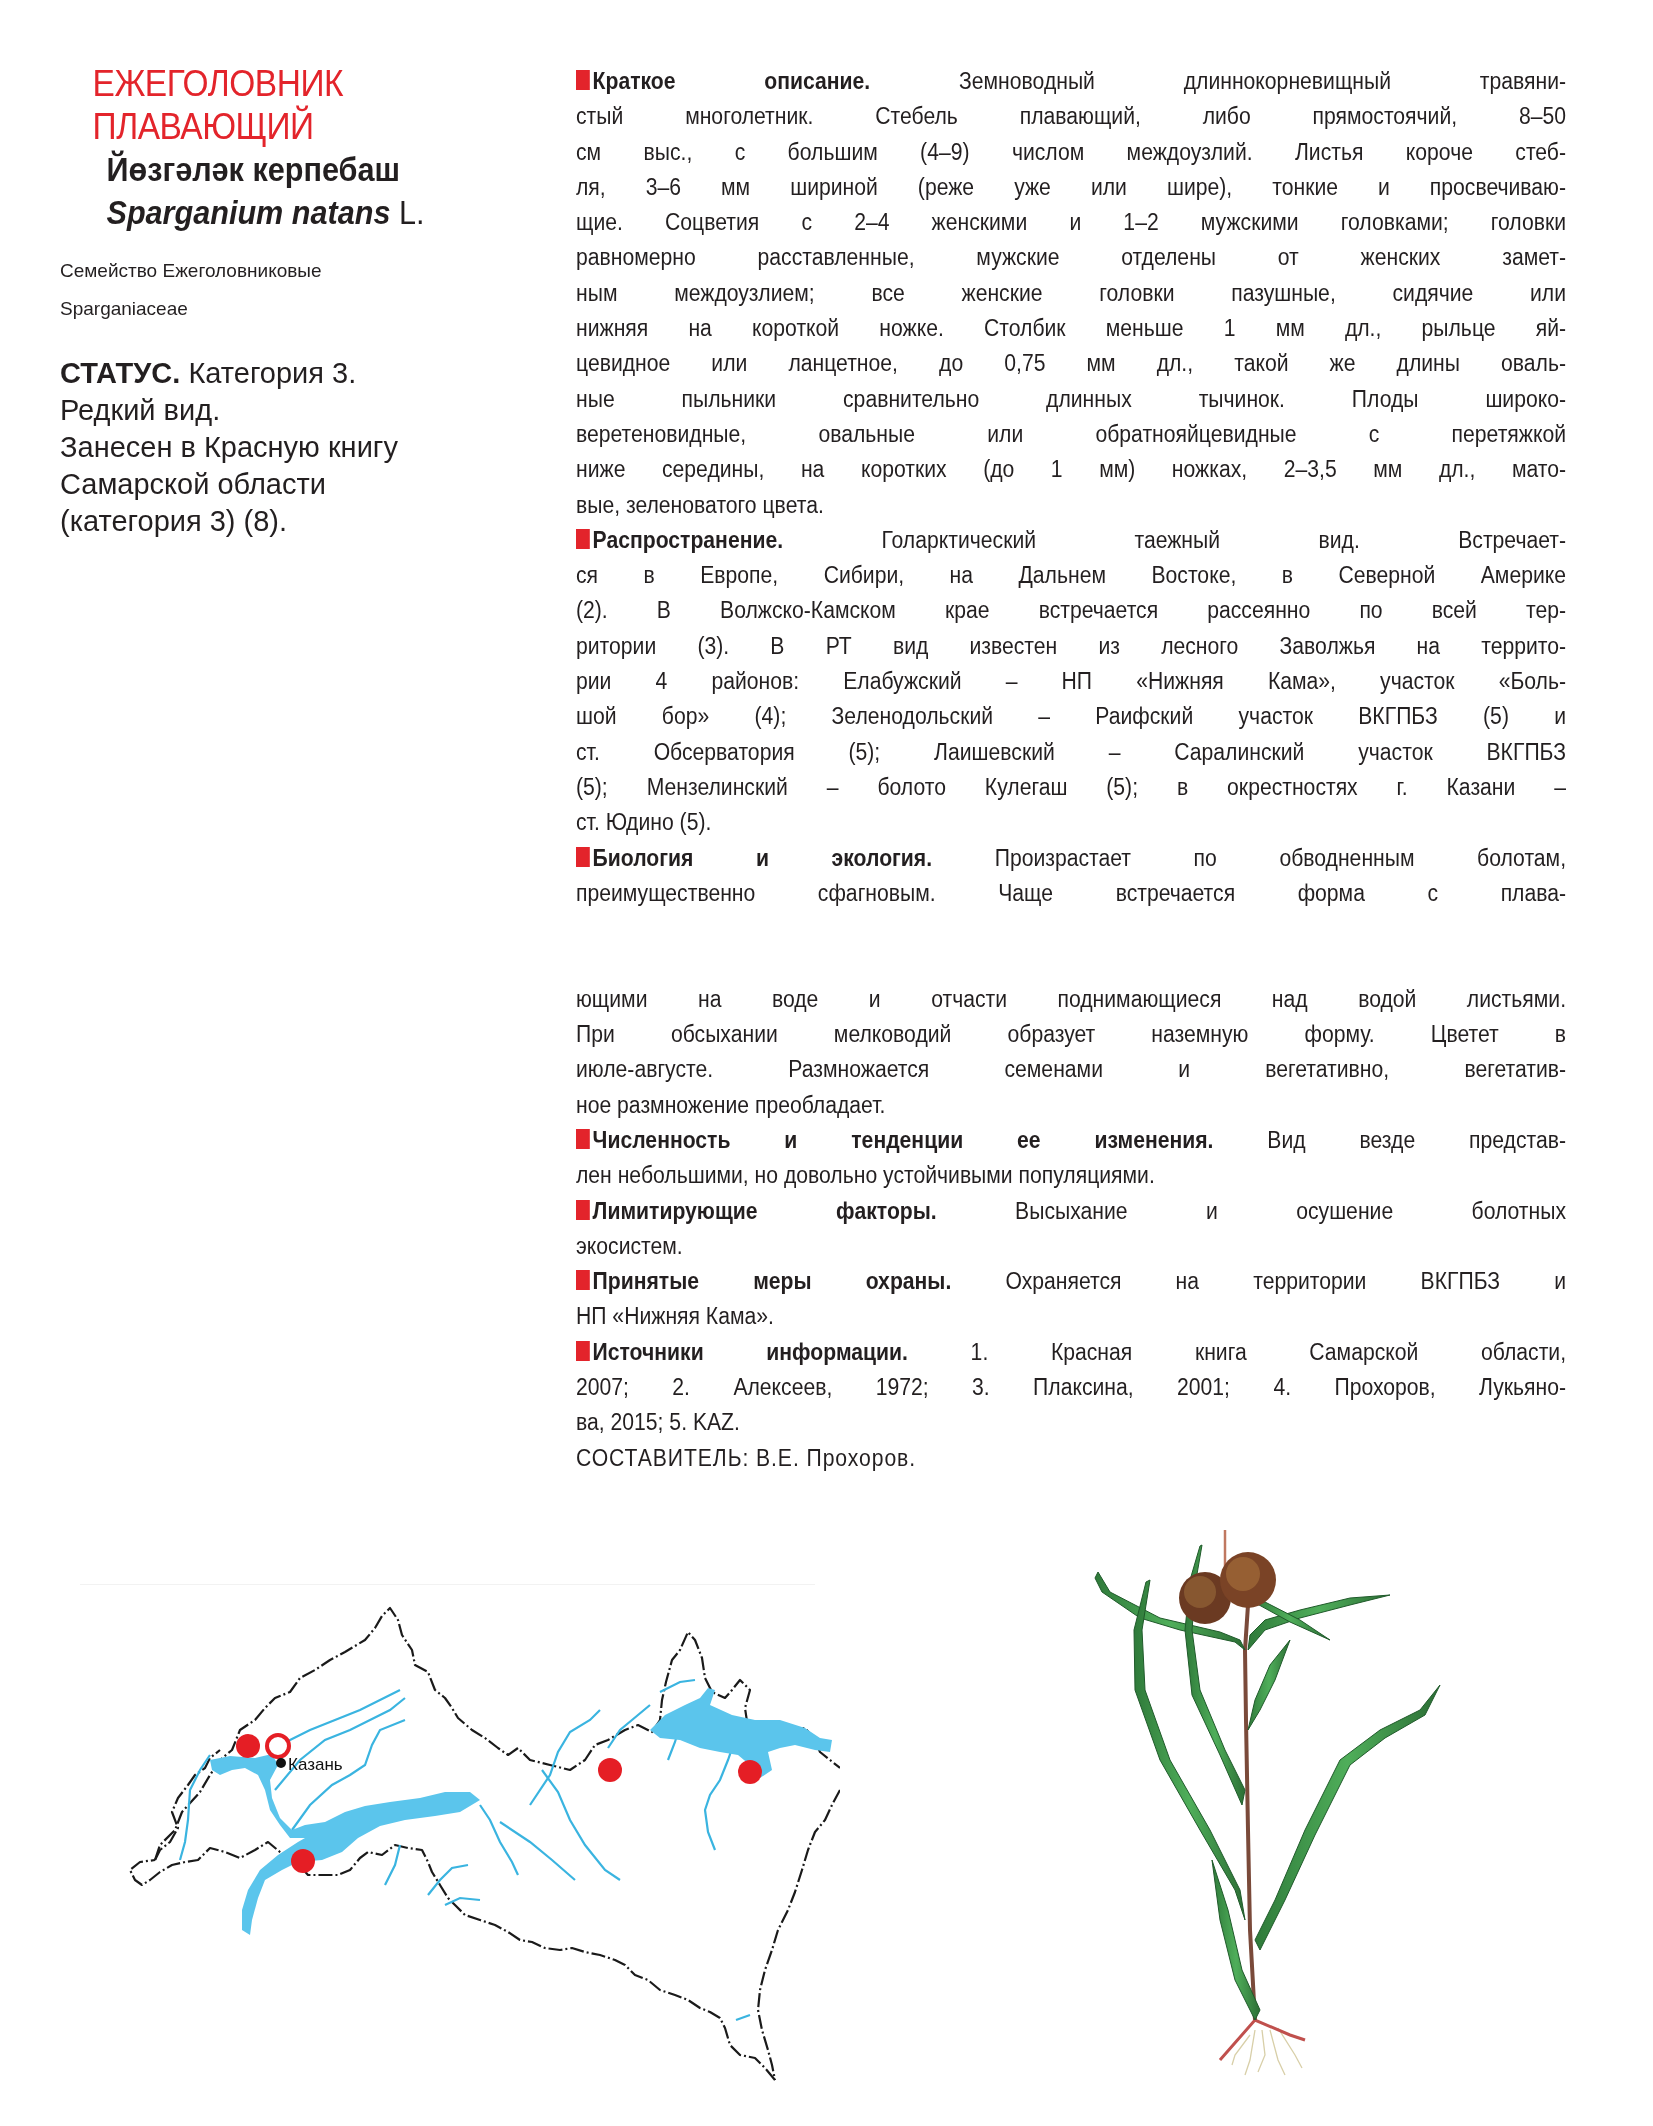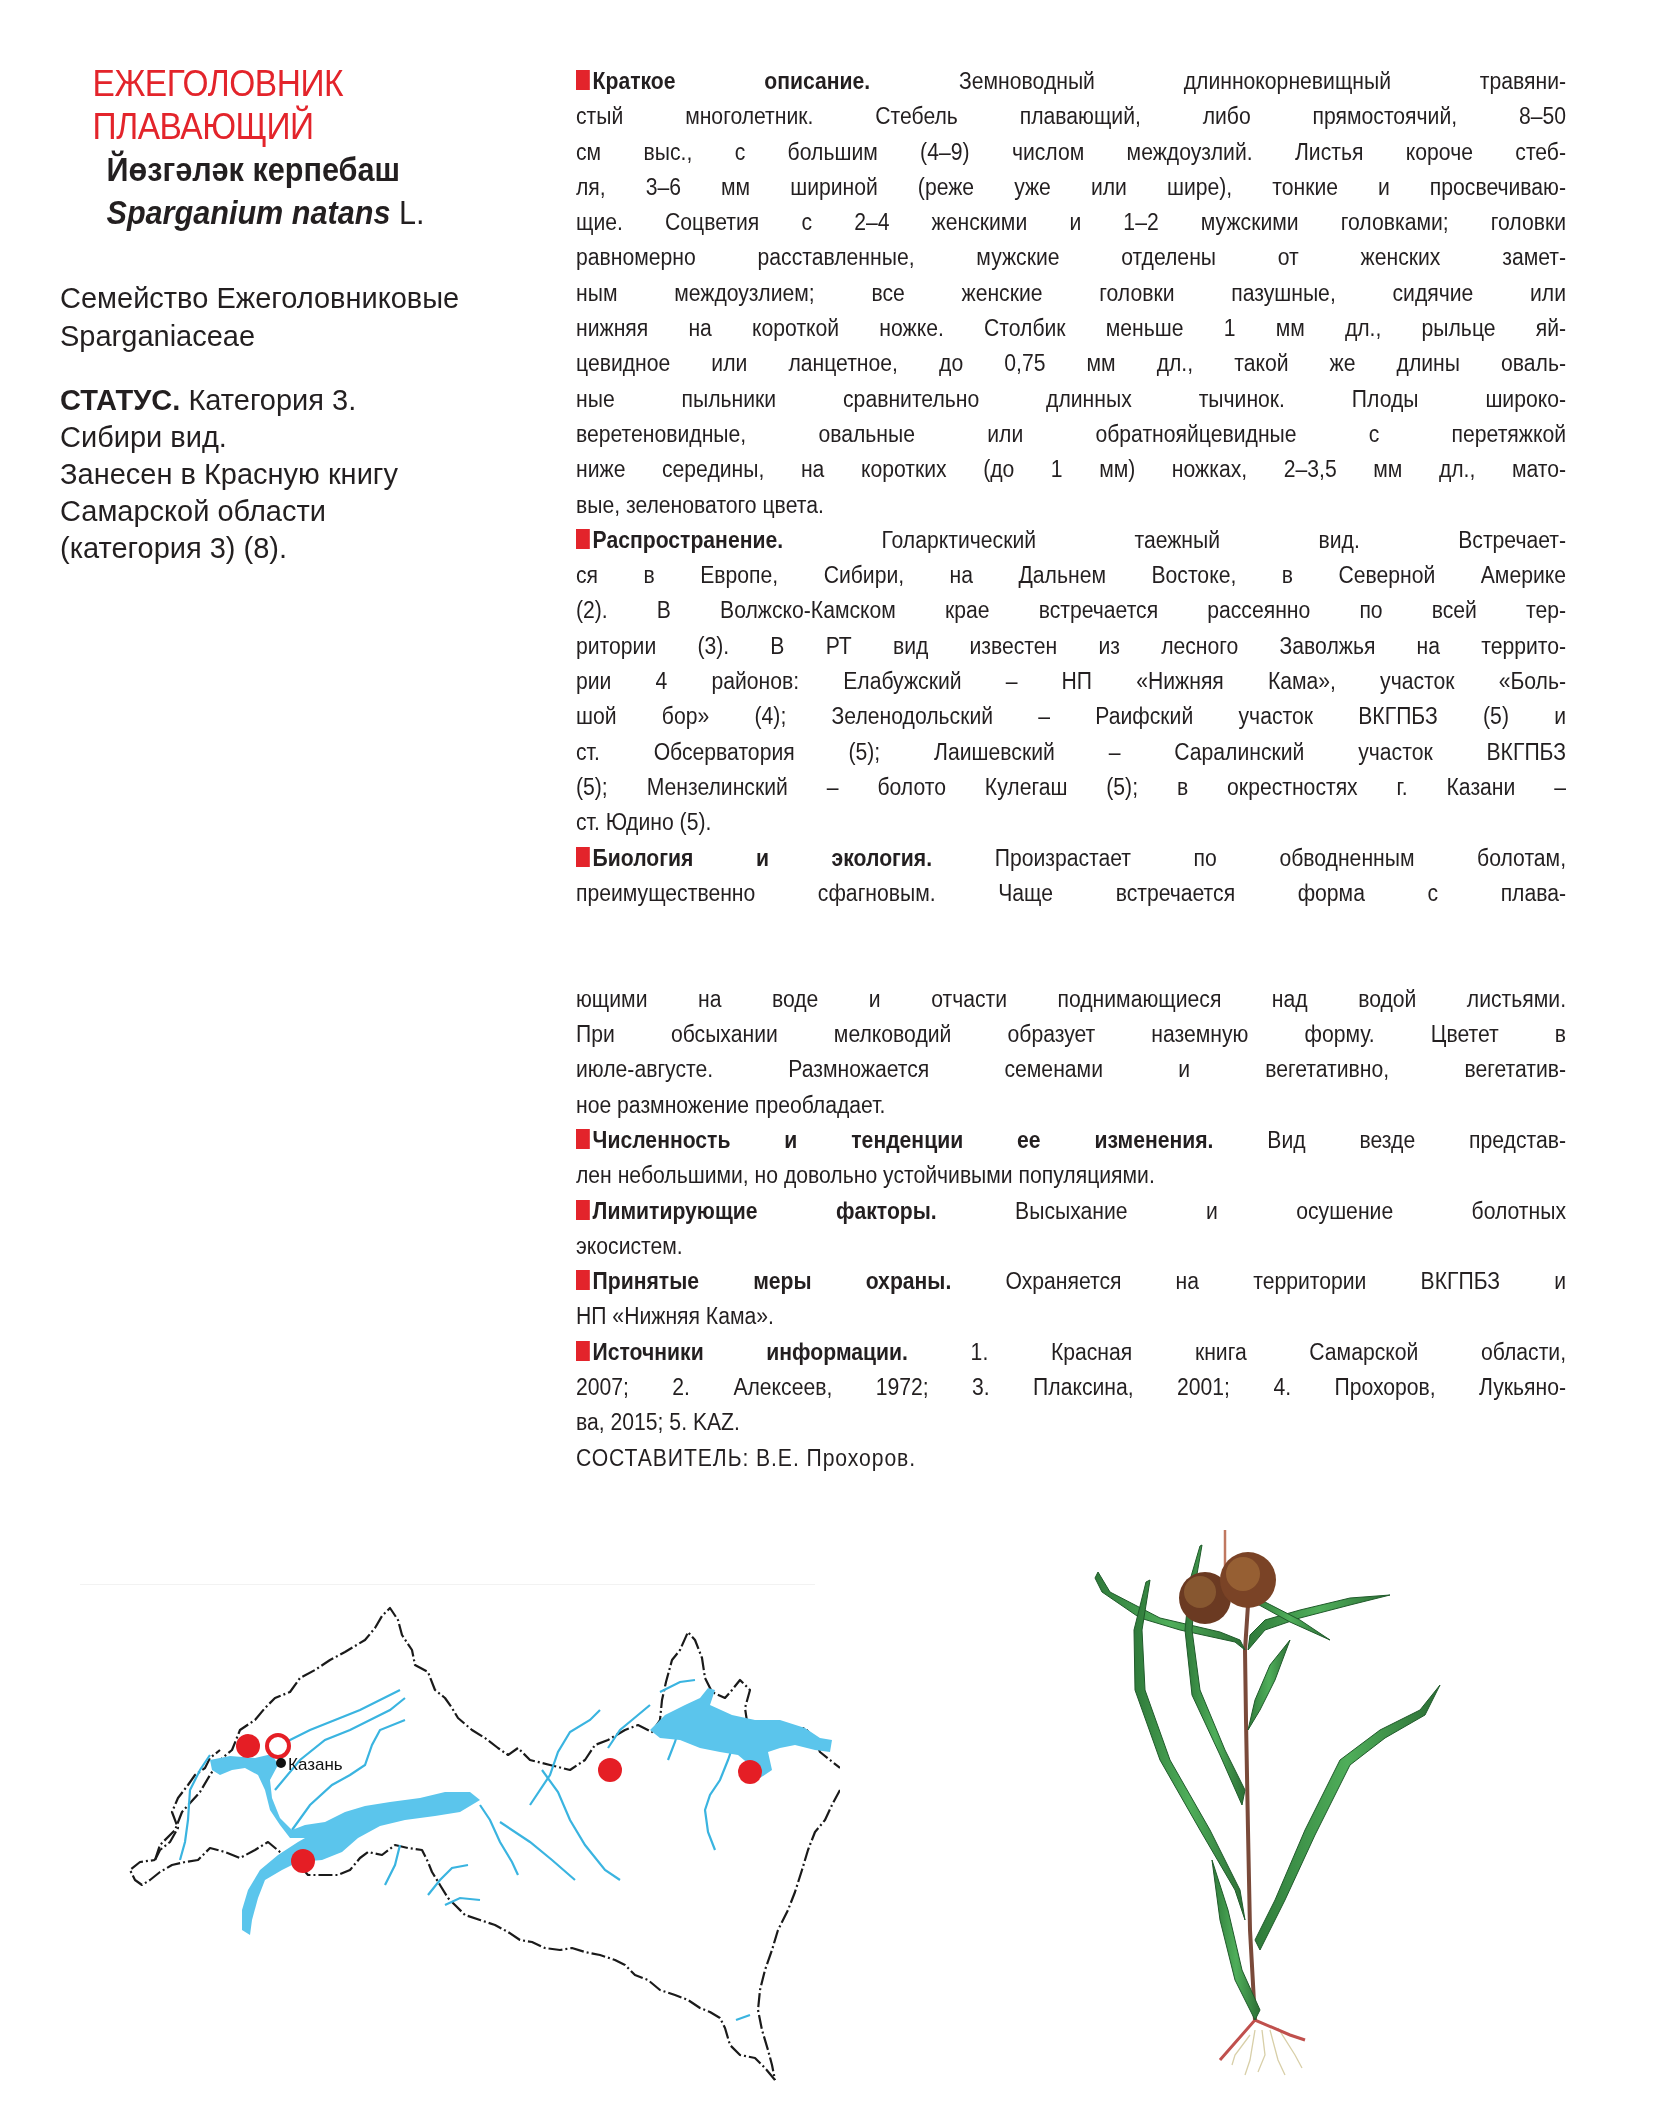--- a/index.html
+++ b/index.html
@@ -6,21 +6,21 @@
   html, body { width: 1653px; height: 2126px; background: #ffffff; overflow: hidden; }
   body { position: relative; font-family: "Liberation Sans", sans-serif; color: #231f20; }
 
   
   .left-col { position: absolute; left: 60px; top: 62px; width: 465px; text-align: left; }
   .title { color: #e3242b; font-size: 36px; line-height: 43px; letter-spacing: -0.5px; transform: scaleX(0.93); transform-origin: right; font-weight: 400; }
   .tatar { font-size: 34px; line-height: 43px; font-weight: 700; color: #231f20; transform: scaleX(0.9); transform-origin: right; }
   .latin { font-size: 34px; line-height: 43px; font-weight: 700; transform: scaleX(0.9); transform-origin: right; }
   .latin i { font-style: italic; }
   .latin .auth { font-weight: 400; }
-  .family { margin-top: 45px; font-size: 29px; line-height: 38px; }
+  .family { margin-top: 18px; font-size: 19px; line-height: 38px; }
   .status { margin-top: 27px; font-size: 29px; line-height: 37px; }
   .status b { font-weight: 700; }
 
   
   .body-col { position: absolute; left: 576px; top: 64px; width: 990px; font-size: 23px; line-height: 35.3px; }
   .ln { display: block; height: 35.3px; white-space: nowrap; text-align: justify; text-align-last: justify; transform: scaleX(0.92); transform-origin: left; width: 108.7%; }
   .ln.last { text-align-last: left; }
   .gap { display: block; height: 70.6px; }
   .sq { display: inline-block; width: 15px; height: 20px; background: #e3242b; vertical-align: -1px; margin-right: 3px; }
   .hd { font-weight: 700; }
@@ -42,21 +42,21 @@
   <div class="tatar">Йөзгәләк керпебаш</div>
   <div class="latin"><i>Sparganium natans</i> <span class="auth">L.</span></div>
 
   <div class="family">
     <div>Семейство Ежеголовниковые</div>
     <div>Sparganiaceae</div>
   </div>
 
   <div class="status">
     <div><b>СТАТУС.</b> <span>Категория 3.</span></div>
-    <div>Сибири вид.</div>
+    <div>Редкий вид.</div>
     <div>Занесен в Красную книгу</div>
     <div>Самарской области</div>
     <div>(категория 3) (8).</div>
   </div>
 </div>
 
 <div class="body-col">
 
   <div>
     <span class="ln"><span class="sq"></span><span class="hd">Краткое описание.</span><span> Земноводный длиннокорневищный травяни-</span></span>

